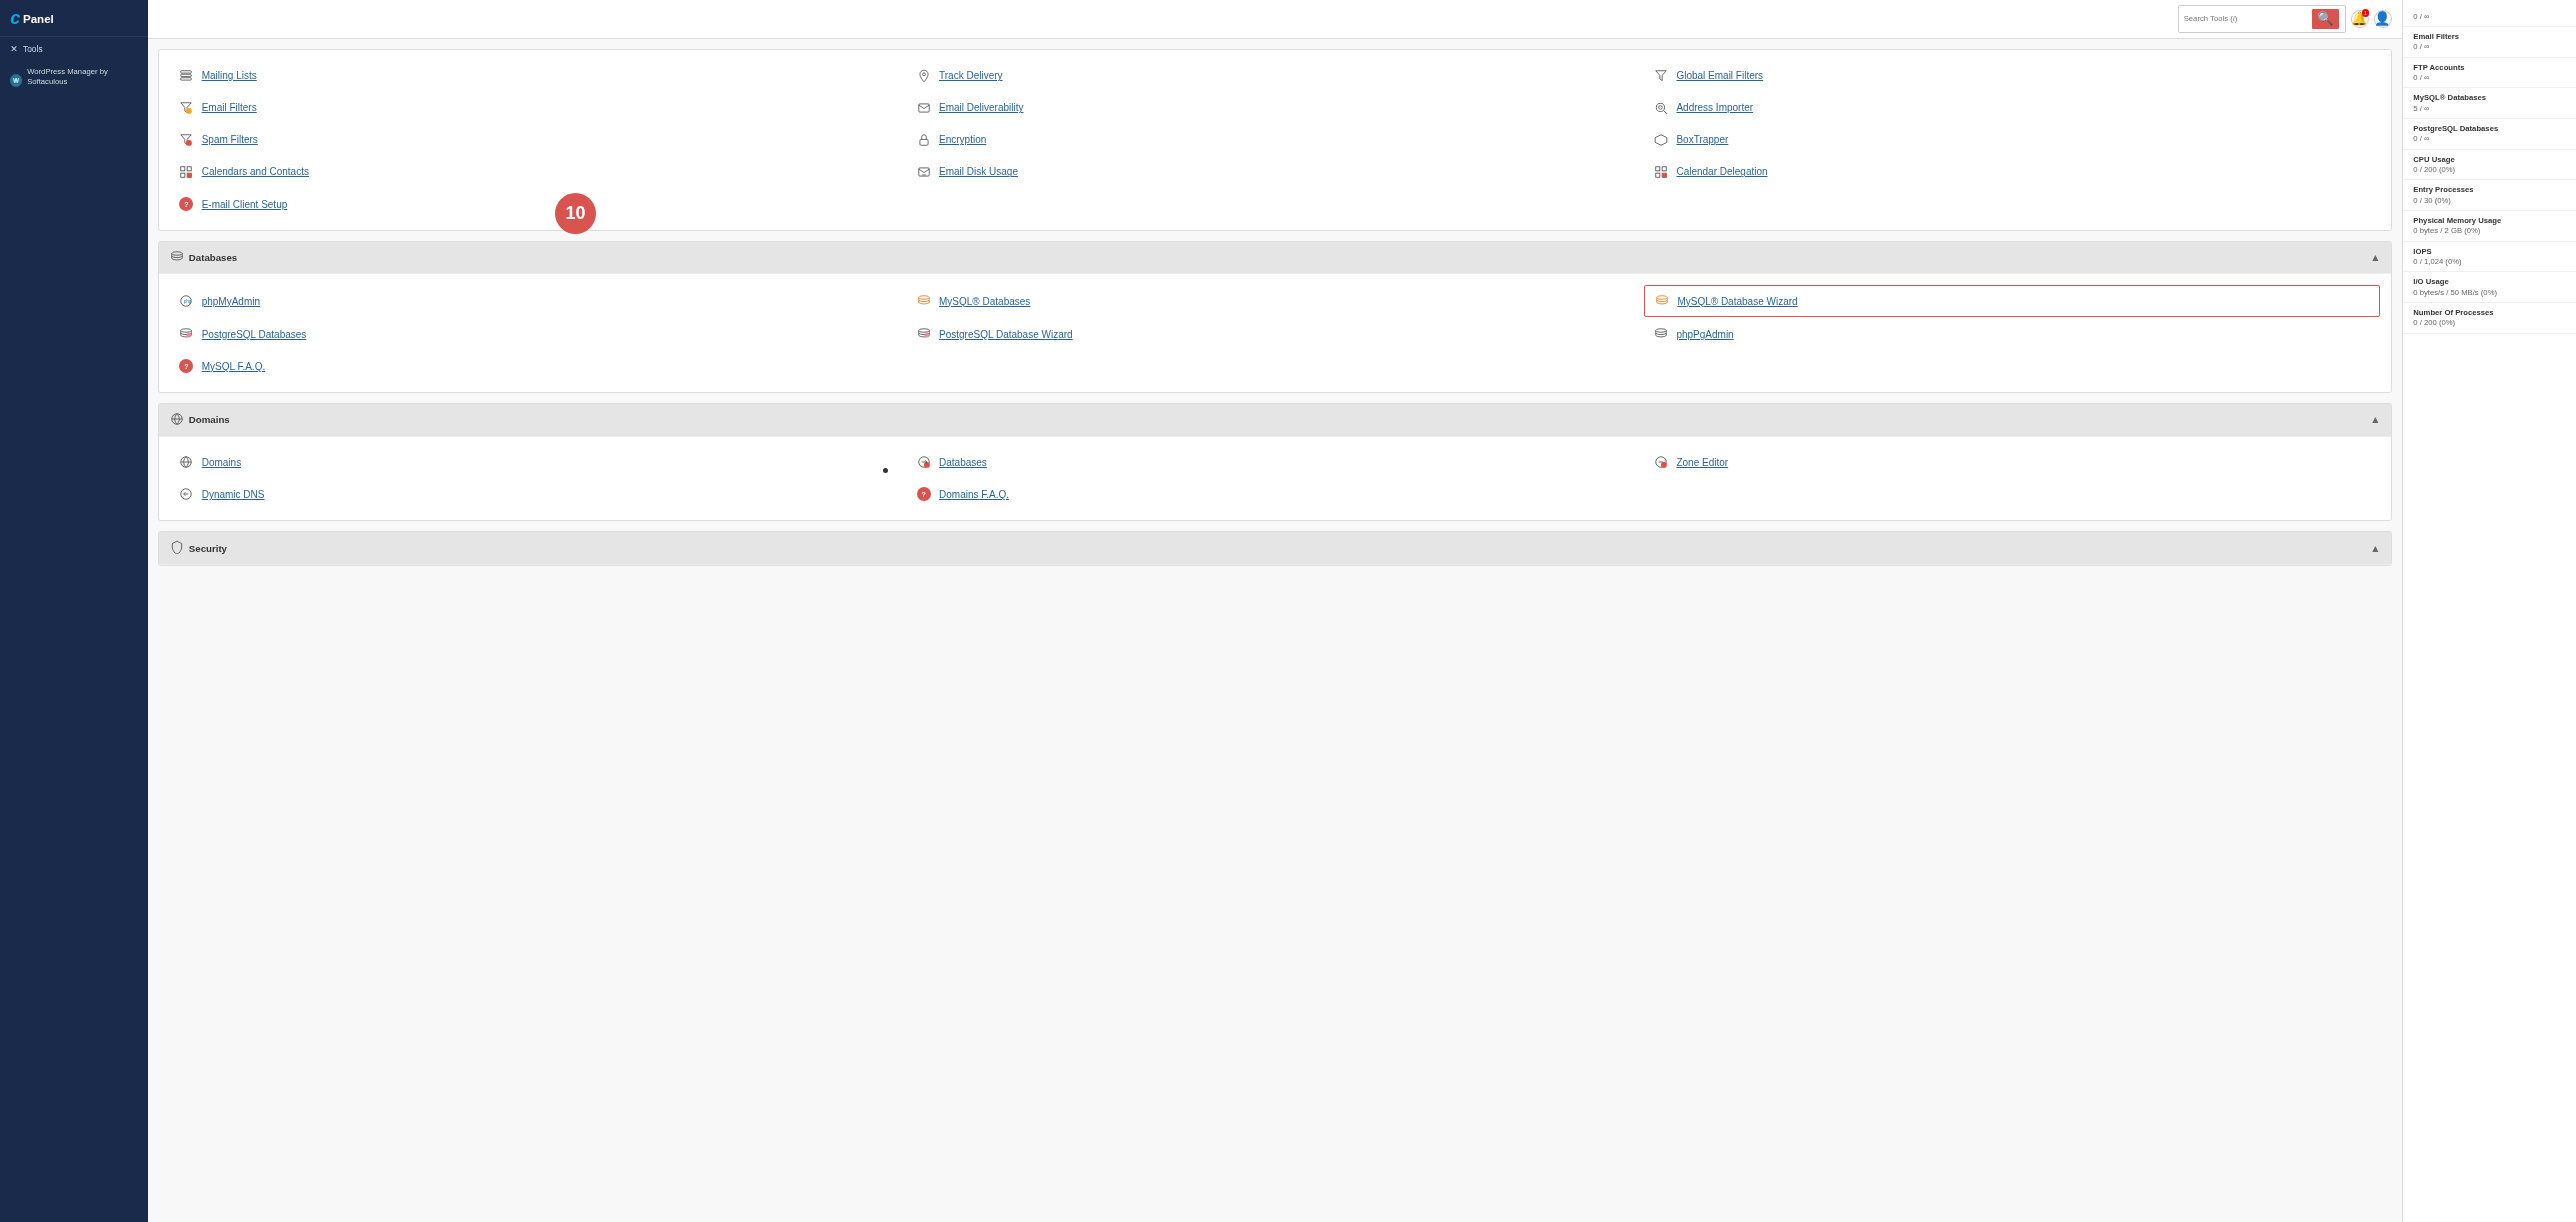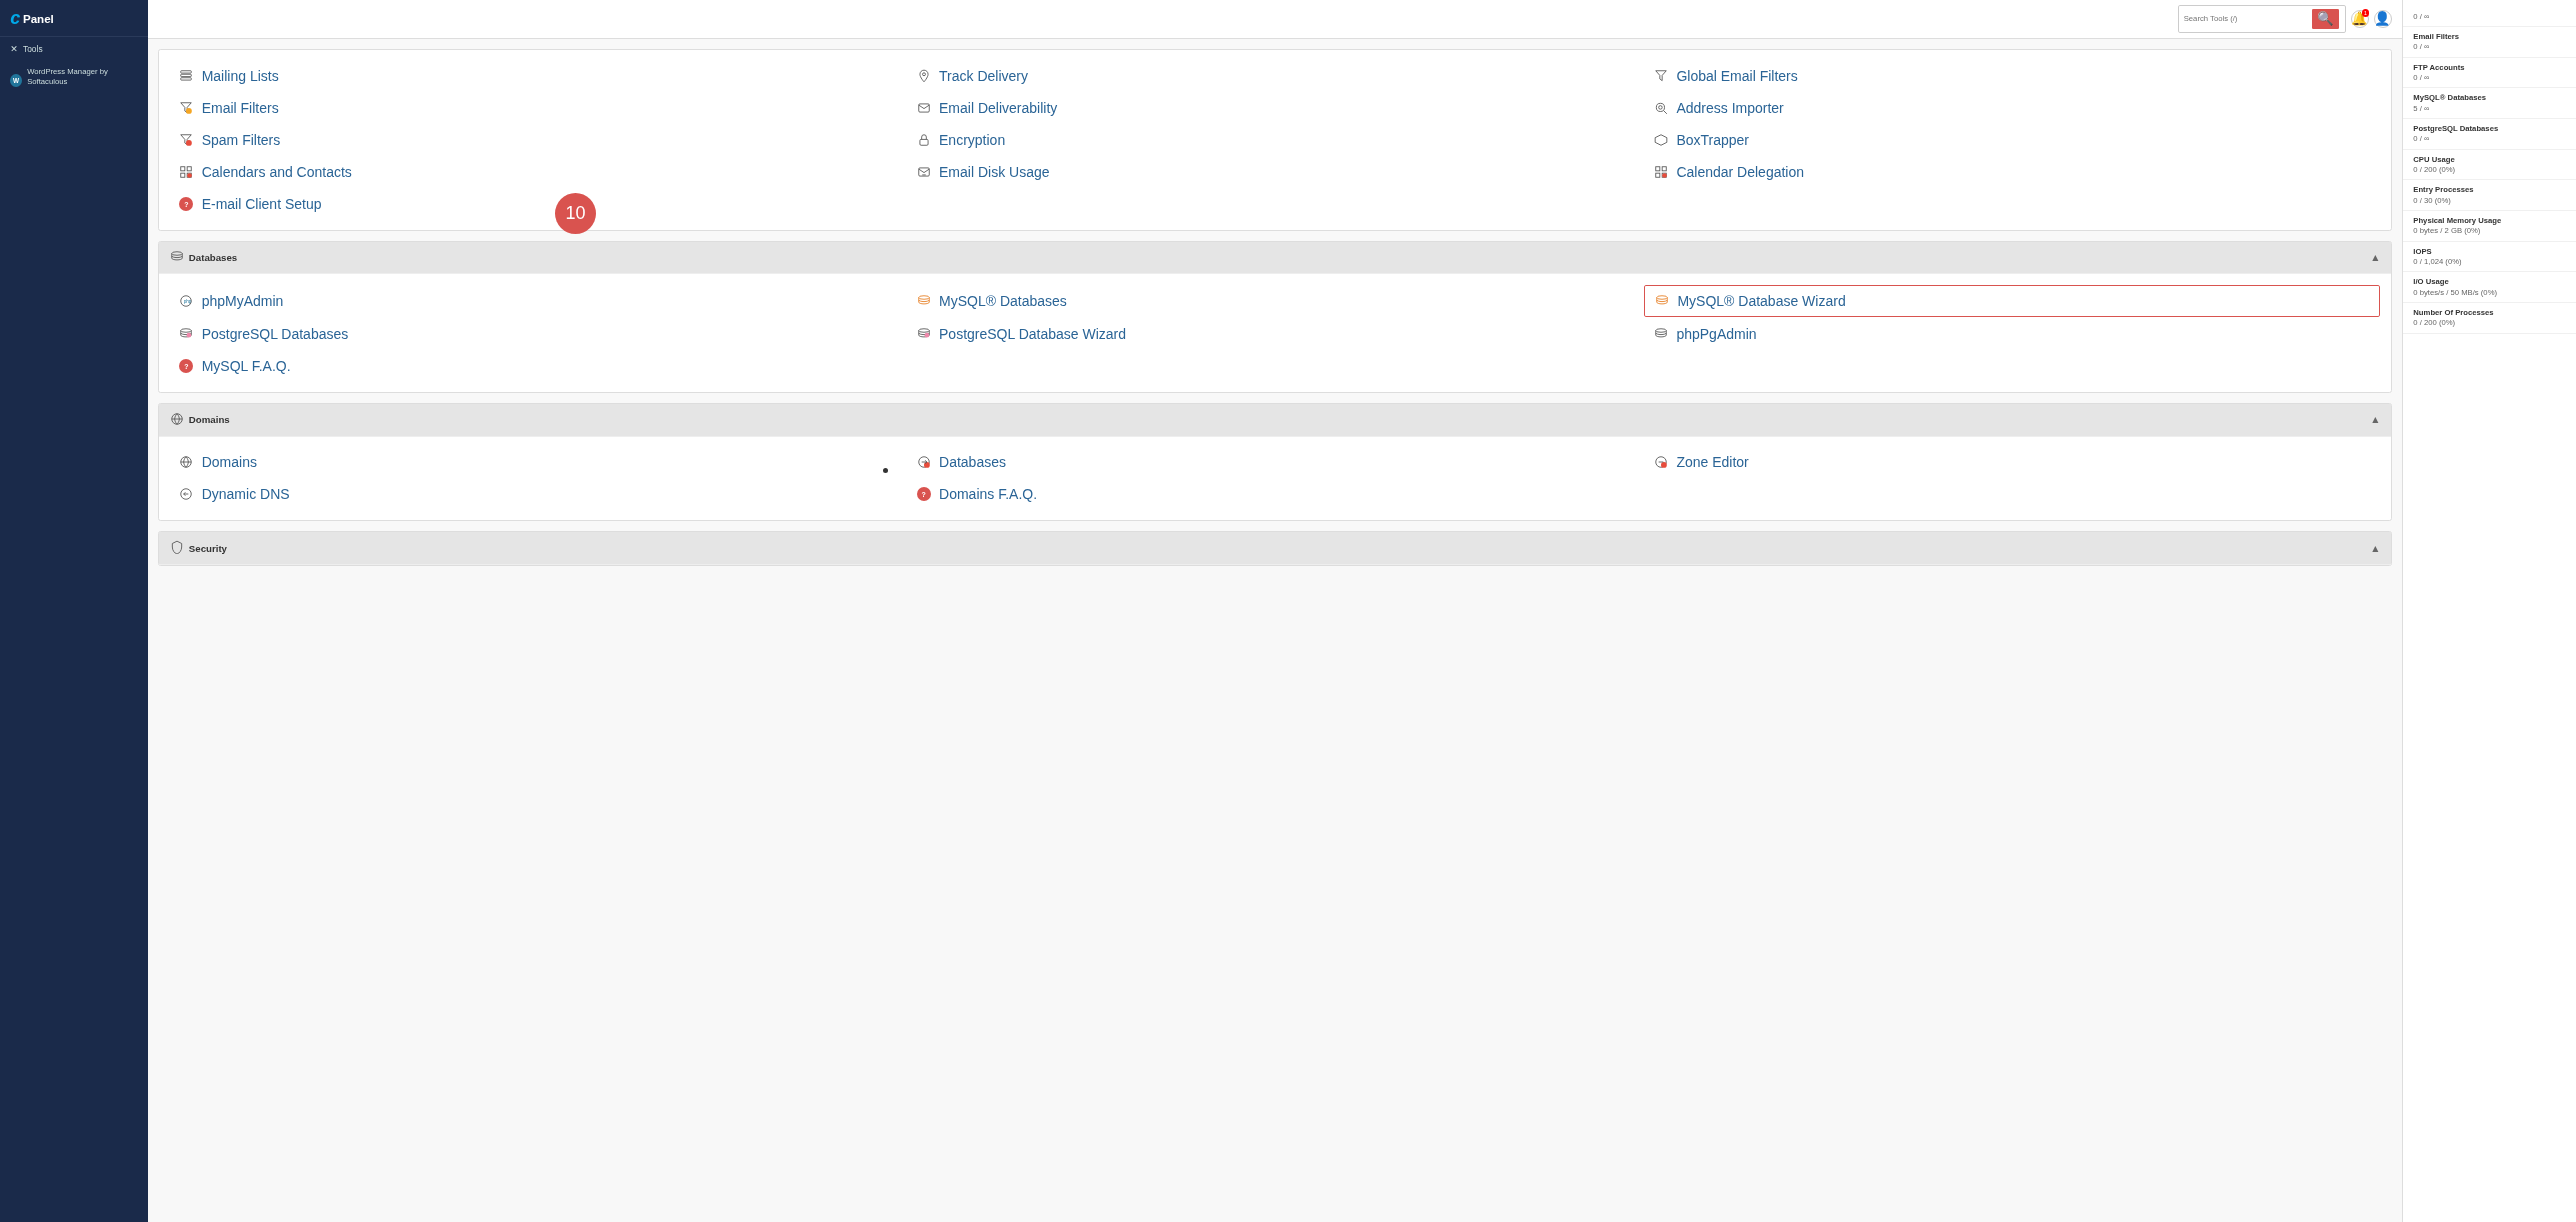--- a/index.html
+++ b/index.html
@@ -159,21 +159,22 @@
     .grid-item {
       display: flex;
       align-items: center;
       gap: 6.4px;
       padding: 6.4px 7.7px;
       cursor: pointer;
       border-radius: 1.9px;
     }
     .grid-item-label {
       color: #2a6496;
-      font-size: 14px;
+      font-size: 10px;
+      text-decoration: underline;
     }
     .item-icon {
       width: 18px; height: 18px;
       display: flex; align-items: center; justify-content: center;
       flex-shrink: 0;
     }
 
     
     .grid-item.highlighted {
       border: 1.3px solid #d9534f;
@@ -182,21 +183,21 @@
 
     
     .red-circle-badge {
       position: fixed;
       background: #d9534f;
       color: white;
       border-radius: 50%;
       width: 41px; height: 41px;
       display: flex; align-items: center; justify-content: center;
       font-size: 18px;
-      font-weight: normal;
+      font-weight: bold;
       z-index: 999;
       pointer-events: none;
     }
 
     
     .right-sidebar {
       width: 174px;
       background: white;
       border-left: 0.6px solid #ddd;
       overflow-y: auto;

